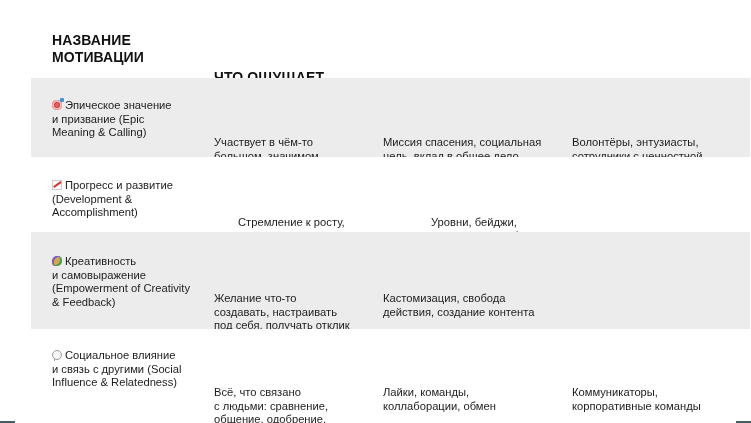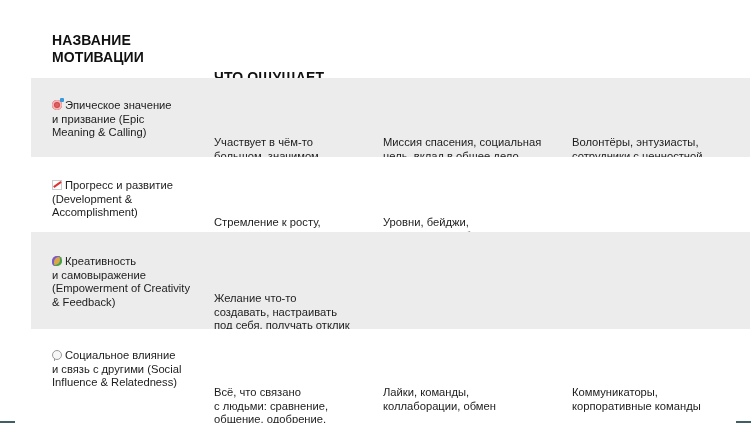--- a/index.html
+++ b/index.html
@@ -14,21 +14,21 @@
   .row .cell { padding-left: 21px; box-sizing: border-box; }
   .row .cell:not(:first-child) { padding-left: 0; margin-top: 37px; }
   .header { height: 78px; }
   .header .cell {
     padding-top: 32px; font-weight: bold; font-size: 14px; line-height: 17px;
     letter-spacing: 0.1px; color: #111;
   }
   .body-row .cell { font-size: 11.2px; line-height: 13.6px; color: #1c1c1c; }
   .r1 { height: 79px; background: #ececec; }
   .r1 .cell { padding-top: 21px; }
-  .r2 { height: 75px; background: #ffffff; }
+  .r2 { height: 75px; background: #ffffff; gap: 24px; }
   .r2 .cell { padding-top: 22px; }
   .r3 { height: 97px; background: #ececec; }
   .r3 .cell { padding-top: 23px; }
   .r4 { height: 75px; background: #ffffff; }
   .r4 .cell { padding-top: 20px; }
   .emoji { display: inline-block; width: 10px; height: 10px; margin-right: 3px;
     vertical-align: -1px; position: relative; }
   .icon-target { border-radius: 50%; background: #e06060;
     box-shadow: inset 0 0 0 2px #f3b5b5, inset 0 0 0 3px #d04545; }
   .icon-target::after { content: ""; position: absolute; right: -2px; top: -2px;
@@ -83,20 +83,22 @@
   </div>
 
   <div class="row body-row r3">
     <div class="cell" style="white-space:pre-line"><span class="emoji icon-palette"></span><span>Креативность
 и самовыражение
 (Empowerment of Creativity
 &amp; Feedback)</span></div>
     <div class="cell" style="white-space:pre-line">Желание что-то
 создавать, настраивать
 под себя, получать отклик</div>
+    <div class="cell" style="white-space:pre-line">Кастомизация, свобода
+действия, создание контента</div>
   </div>
 
   <div class="row body-row r4">
     <div class="cell" style="white-space:pre-line"><span class="emoji icon-speech"></span><span>Социальное влияние
 и связь с другими (Social
 Influence &amp; Relatedness)</span></div>
     <div class="cell" style="white-space:pre-line">Всё, что связано
 с людьми: сравнение,
 общение, одобрение,
 поддержка</div>

